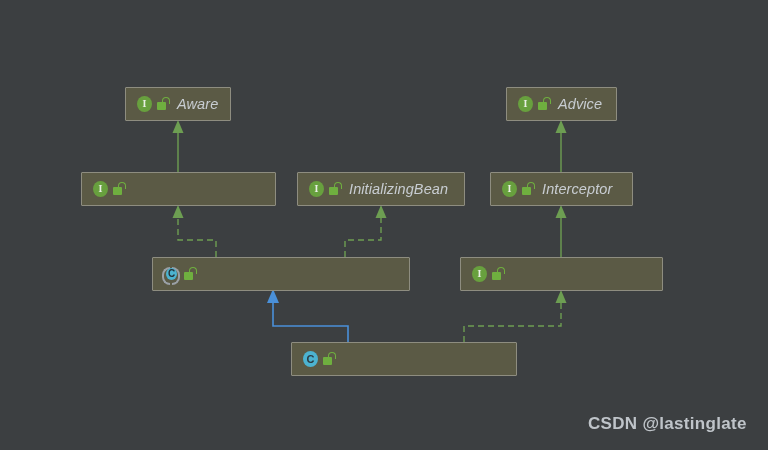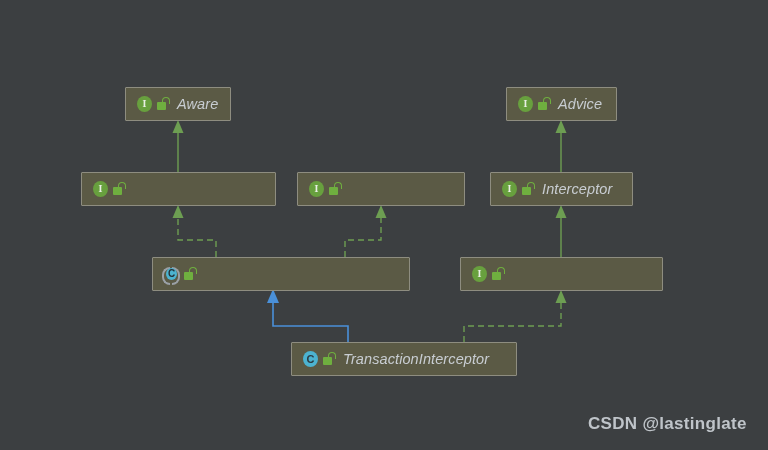--- a/index.html
+++ b/index.html
@@ -212,20 +212,21 @@
   </div>
 
   <div class="node" style="left:297px; top:172px; width:168px;">
     <span class="type-icon icon-interface">
       <span class="disc">I</span>
     </span>
     <span class="lock-icon">
       <span class="shackle"></span>
         <span class="body"></span>
     </span>
+    <span class="node-label">InitializingBean</span>
   </div>
 
   <div class="node" style="left:490px; top:172px; width:143px;">
     <span class="type-icon icon-interface">
       <span class="disc">I</span>
     </span>
     <span class="lock-icon">
       <span class="shackle"></span>
         <span class="body"></span>
     </span>
@@ -255,18 +256,17 @@
   </div>
 
   <div class="node" style="left:291px; top:342px; width:226px;">
     <span class="type-icon icon-class">
       <span class="disc">C</span>
     </span>
     <span class="lock-icon">
       <span class="shackle"></span>
         <span class="body"></span>
     </span>
-    <span class="node-label">TransactionInterceptor</span>
   </div>
 
   <div class="watermark" style="left:588px; top:414px;">CSDN @lastinglate</div>
 
 </div>
 
 </body></html>

